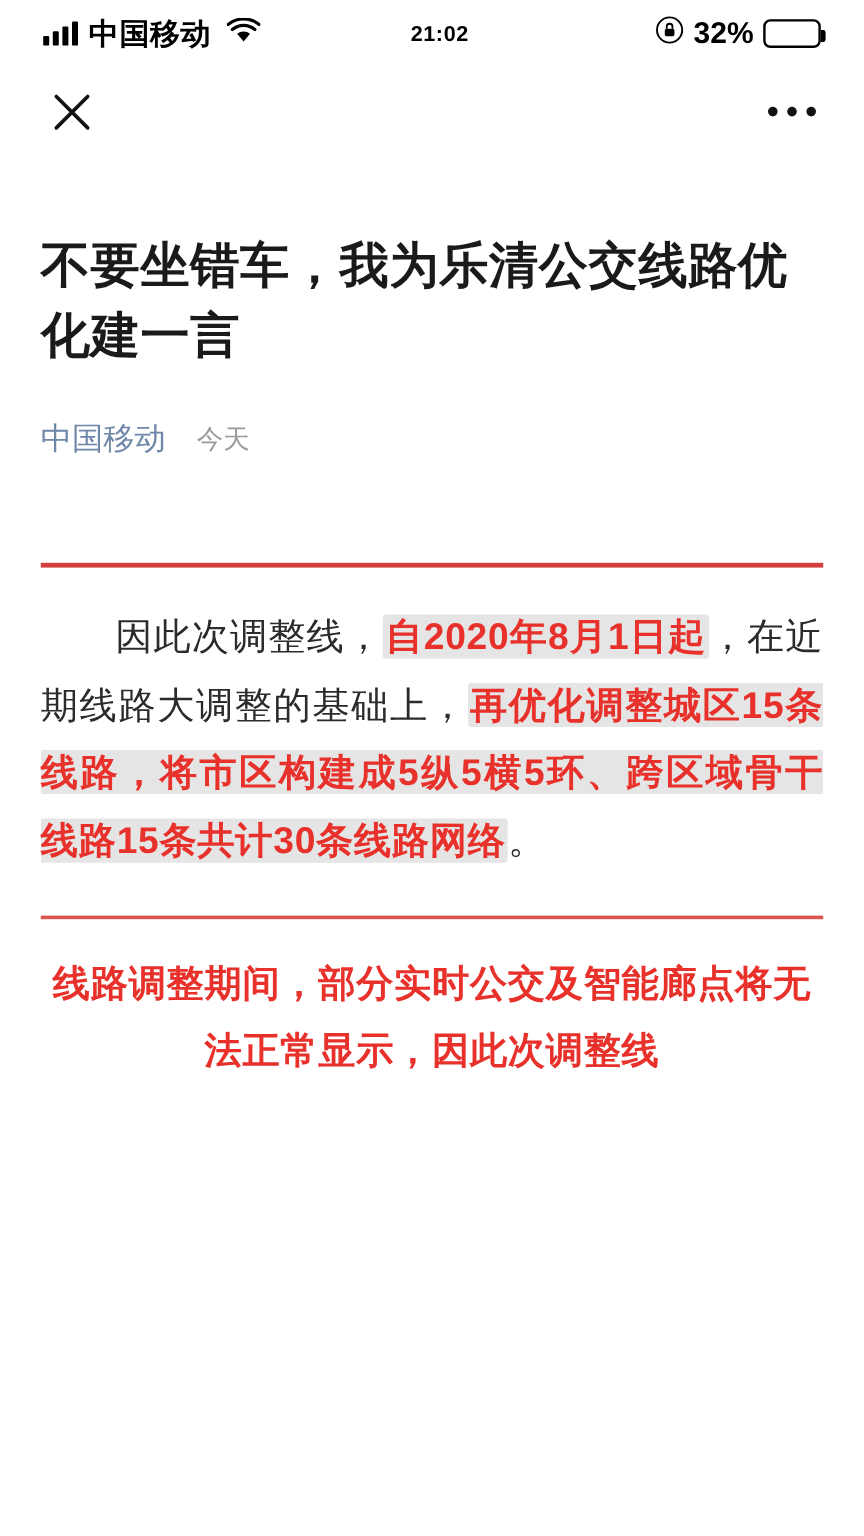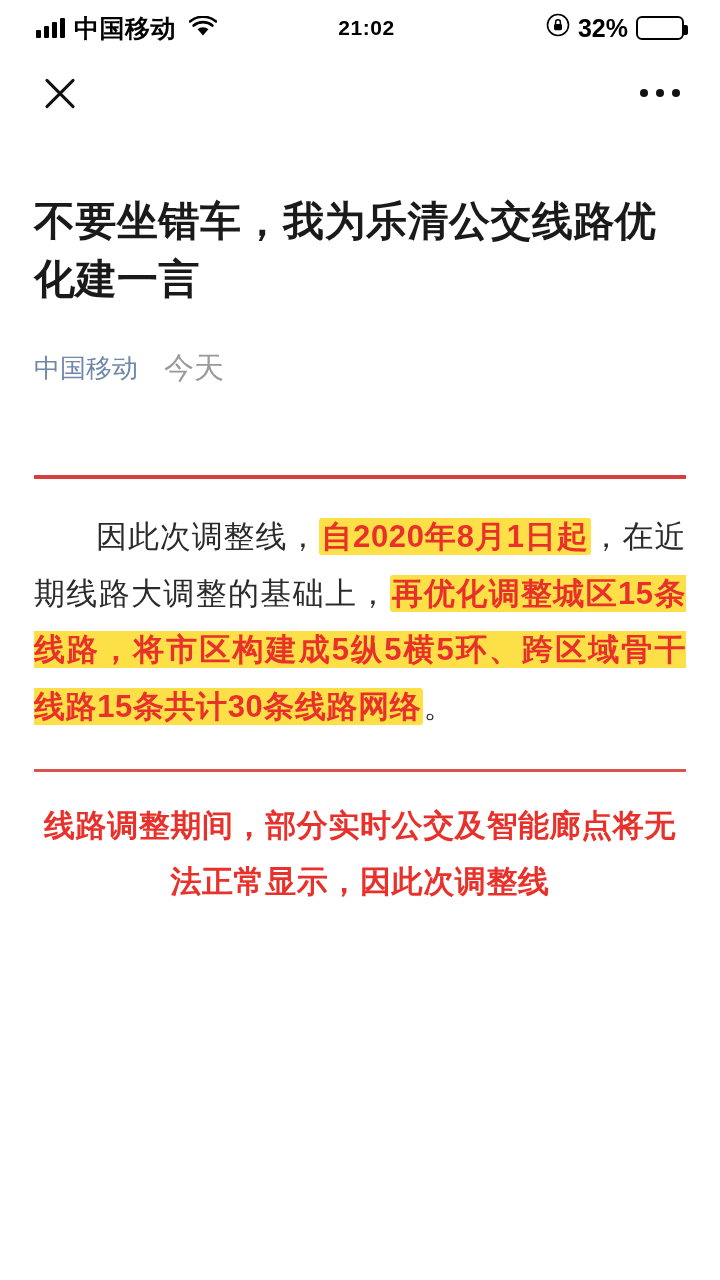--- a/index.html
+++ b/index.html
@@ -48,21 +48,21 @@
   }
   .signal-bars i:nth-child(1) { height: 8px; }
   .signal-bars i:nth-child(2) { height: 12px; }
   .signal-bars i:nth-child(3) { height: 16px; }
   .signal-bars i:nth-child(4) { height: 20px; background: #000; }
   .carrier { font-size: 25px; font-weight: 600; letter-spacing: 0.5px; }
   .wifi-icon { margin-left: 4px; }
   .status-center {
     flex: 1;
     text-align: center;
-    font-size: 21px;
+    font-size: 18px;
     font-weight: 600;
     letter-spacing: 0.5px;
     margin-left: -30px;
   }
   .status-right {
     display: flex;
     align-items: center;
     gap: 8px;
     flex: 0 0 auto;
   }
@@ -149,21 +149,21 @@
     margin-top: 40px;
     display: flex;
     align-items: center;
     gap: 26px;
   }
   .meta-account {
     font-size: 26px;
     color: #6f87a8;
   }
   .meta-date {
-    font-size: 30px;
+    font-size: 22px;
     color: #9a9a9a;
   }
 
   .divider-top {
     margin-top: 86px;
     height: 4px;
     background: #d5403f;
   }
 
   .content {
@@ -175,21 +175,21 @@
   }
   .content p {
     text-indent: 2em;
     text-align: justify;
   }
   .content p + p { margin-top: 6px; }
 
   .hl {
     color: #e8312a;
     font-weight: bold;
-    background: #fde047;
+    background: #e5e5e5;
     padding: 1px 2px;
     border-radius: 3px;
   }
 
   .divider-mid {
     margin-top: 34px;
     height: 3px;
     background: #d9534f;
   }
 

